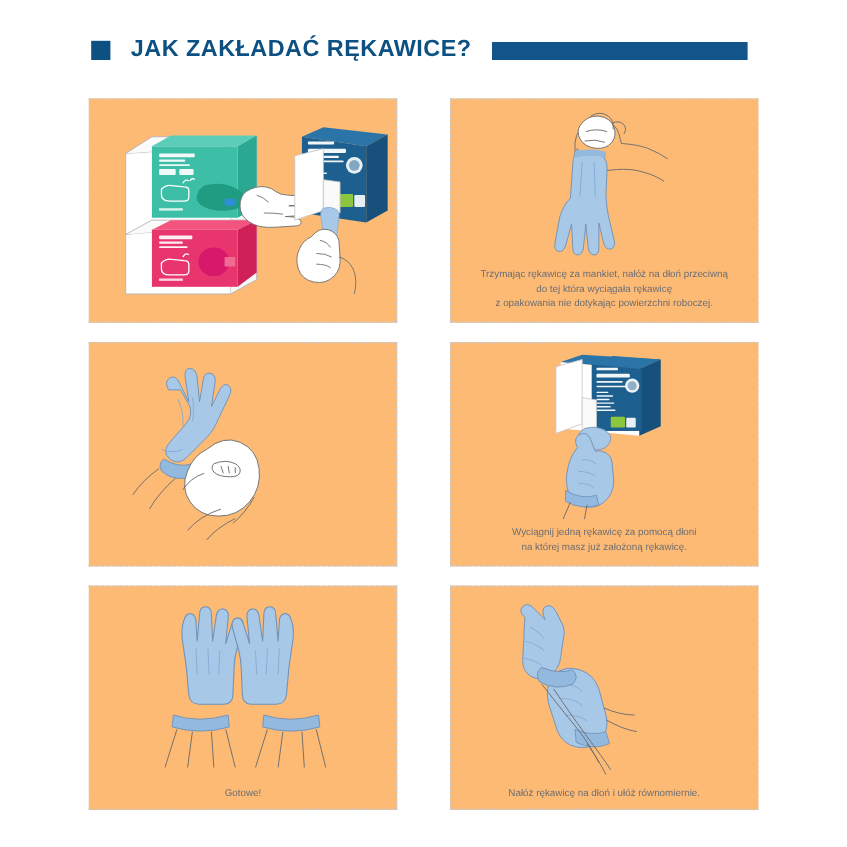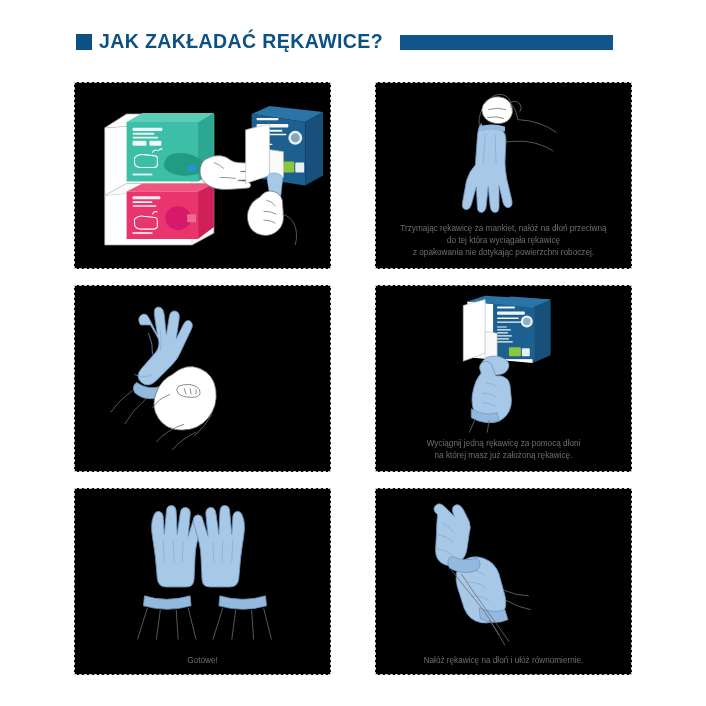--- a/index.html
+++ b/index.html
@@ -26,21 +26,21 @@
   }
   .header-bullet {
     width: 16px;
     height: 16px;
     background: #0d5182;
     margin-left: 76px;
     flex: 0 0 auto;
     margin-top: 2px;
   }
   .header-title {
-    margin-left: 7px;
+    margin-left: 17px;
     color: #0d5182;
     font-size: 19.5px;
     font-weight: bold;
     letter-spacing: 0.4px;
     white-space: nowrap;
     flex: 0 0 auto;
   }
   .header-bar {
     height: 15px;
     background: #11558a;
@@ -60,21 +60,21 @@
     display: grid;
     grid-template-columns: 257px 257px;
     grid-template-rows: 187px 187px 187px;
     column-gap: 44px;
     row-gap: 16px;
   }
   .panel {
     border: 1px dashed #c9c9c9;
     box-sizing: border-box;
     position: relative;
-    background: #000000;
+    background: #fdba74;
     display: flex;
     flex-direction: column;
     overflow: hidden;
   }
   .panel-art {
     flex: 1 1 auto;
     position: relative;
     overflow: hidden;
   }
   .panel-art svg {

